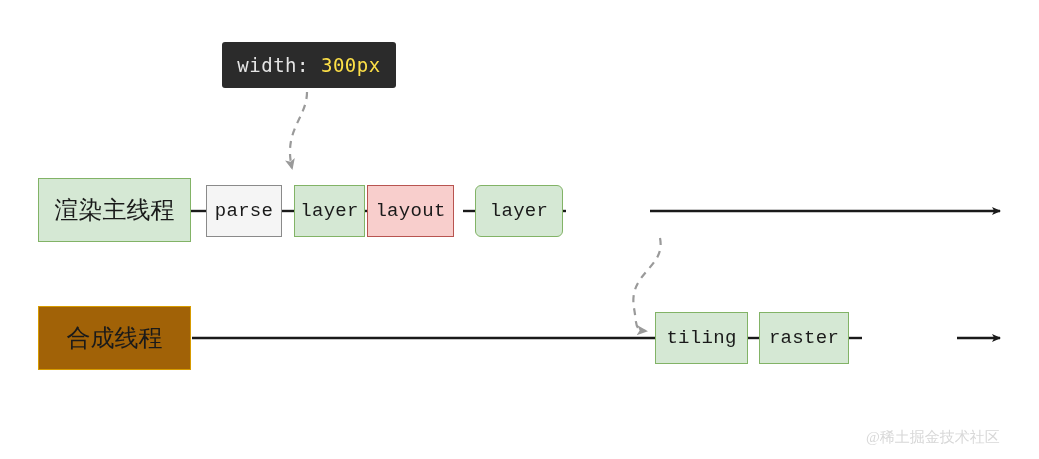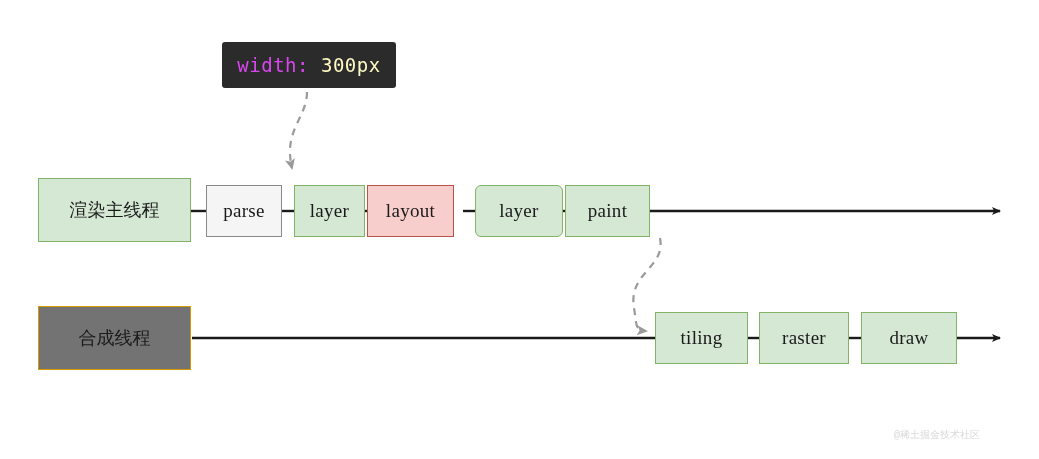--- a/index.html
+++ b/index.html
@@ -31,56 +31,56 @@
     align-items: center;
     justify-content: center;
     box-sizing: border-box;
   }
   .code-chip .code-text {
     font-family: "DejaVu Sans Mono", "Liberation Mono", monospace;
     font-size: 19px;
     letter-spacing: 0.5px;
     white-space: pre;
   }
-  .code-prop { color: #d946ef; }
-  .code-val  { color: #fef9c3; text-align: center; }
+  .code-prop { color: #e5e5e5; }
+  .code-val  { color: #fde047; text-align: center; }
 
   
   .lane-label {
     position: absolute;
     box-sizing: border-box;
     display: flex;
     align-items: center;
     justify-content: center;
-    font-size: 18px;
+    font-size: 24px;
     color: #1a1a1a;
     font-family: Liberation Serif, serif;
   }
   .lane-main {
     left: 38px; top: 178px;
     width: 153px; height: 64px;
     background: #d5e8d4;
     border: 1.6px solid #82b366;
   }
   .lane-comp {
     left: 38px; top: 306px;
     width: 153px; height: 64px;
-    background: #737373;
+    background: #a16207;
     border: 1.8px solid #d79b00;
   }
 
   
   .stage {
     position: absolute;
     box-sizing: border-box;
     height: 52px;
     display: flex;
     align-items: center;
     justify-content: center;
-    font-family: Liberation Serif, serif;
+    font-family: Liberation Mono, monospace;
     font-size: 19px;
     color: #1a1a1a;
     letter-spacing: 0.3px;
   }
   .stage.green {
     background: #d5e8d4;
     border: 1.5px solid #82b366;
   }
   .stage.red {
     background: #f8cecc;
@@ -98,25 +98,24 @@
     width: 1039px;
     height: 459px;
     pointer-events: none;
   }
 
   
   .watermark {
     position: absolute;
     left: 866px;
     top: 428px;
-    font-size: 10px;
+    font-size: 15px;
     color: #d8d8d8;
-    font-family: Liberation Mono, monospace;
+    font-family: Liberation Serif, serif;
     white-space: nowrap;
-    margin-left: 28px;
   }
 </style>
 </head>
 <body>
 
 <div id="canvas">
 
   <svg class="svg-layer" viewBox="0 0 1039 459" xmlns="http://www.w3.org/2000/svg">
     <defs>
       <marker id="arrowSolid" markerWidth="10" markerHeight="10" refX="8" refY="4" orient="auto" markerUnits="userSpaceOnUse">
@@ -164,29 +163,23 @@
   </div>
   <div class="stage green" style="left:294px; top:185px; width:71px;">
     <span>layer</span>
   </div>
   <div class="stage red" style="left:367px; top:185px; width:87px;">
     <span>layout</span>
   </div>
   <div class="stage green" style="left:475px; top:185px; width:88px;border-radius:6px;">
     <span>layer</span>
   </div>
-  <div class="stage green" style="left:565px; top:185px; width:85px;">
-    <span>paint</span>
-  </div>
 
   <div class="stage green" style="left:655px; top:312px; width:93px;">
     <span>tiling</span>
   </div>
   <div class="stage green" style="left:759px; top:312px; width:90px;align-items:center;">
     <span>raster</span>
   </div>
-  <div class="stage green" style="left:861px; top:312px; width:96px;">
-    <span>draw</span>
-  </div>
 
   <div class="watermark">@稀土掘金技术社区</div>
 
 </div>
 
 </body></html>

